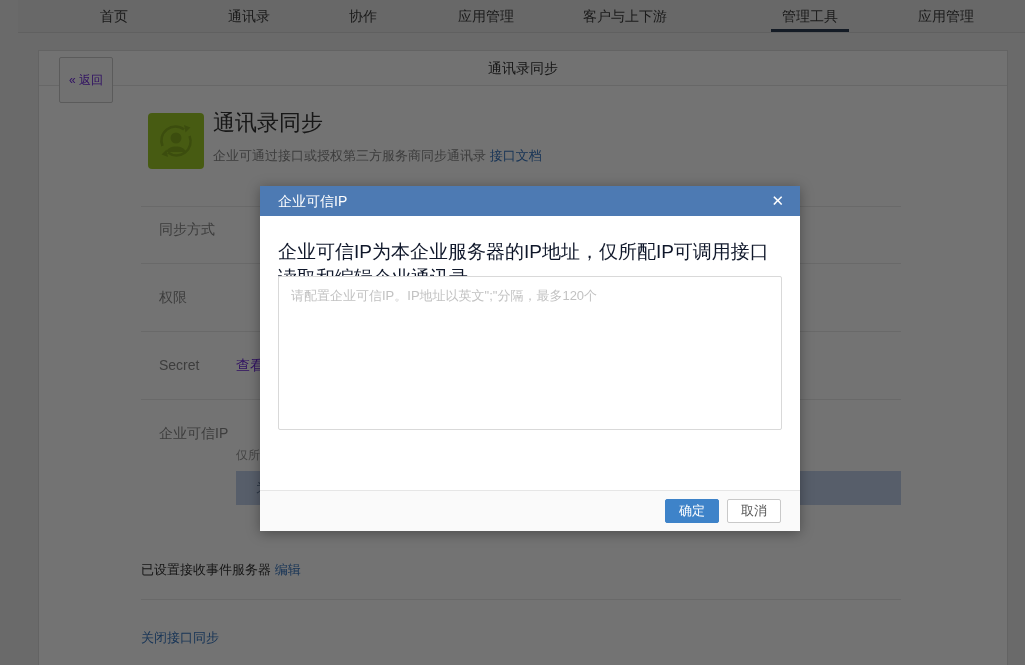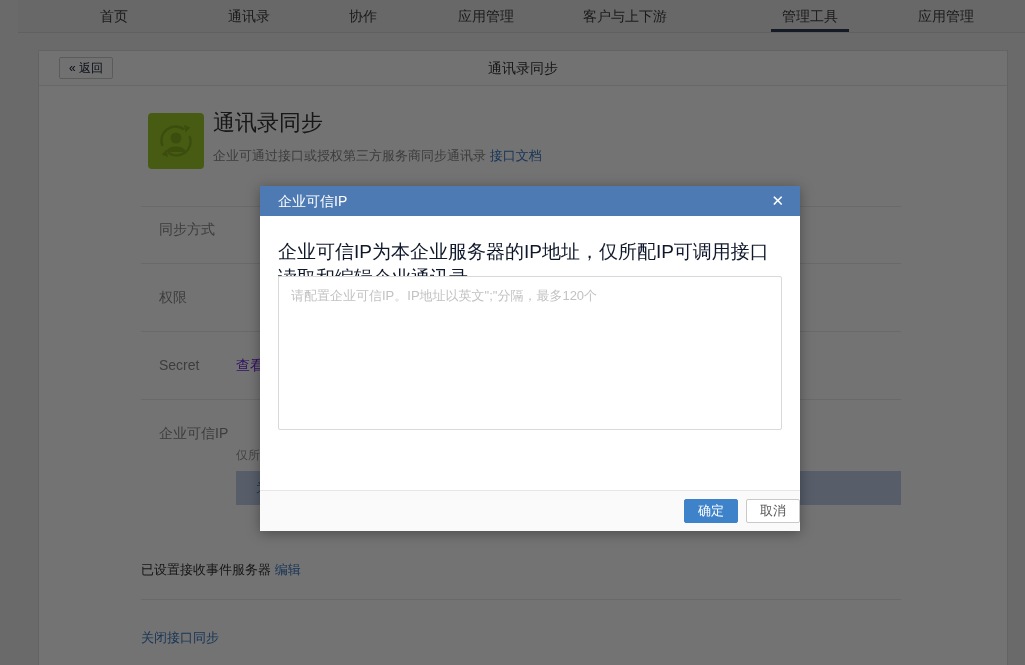--- a/index.html
+++ b/index.html
@@ -11,21 +11,21 @@
   #stage{position:relative;width:1025px;height:665px;overflow:hidden;}
 
   
   #page{position:absolute;inset:0;background:#ececec;}
   .topnav{position:absolute;left:0;top:0;width:1025px;height:32px;background:#e7e7e7;border-bottom:1px solid #d6d6d6;margin-left:18px;}
   .nav-item{position:absolute;top:0;height:32px;line-height:32px;transform:translateX(-50%);font-size:14px;color:#3c3c3c;cursor:pointer;white-space:nowrap;}
   .nav-underline{position:absolute;left:753px;top:29px;width:78px;height:3px;background:#2d3c52;}
 
   .card{position:absolute;left:38px;top:50px;width:970px;height:615px;background:#ffffff;border:1px solid #dcdcdc;border-bottom:none;box-sizing:border-box;}
   .card-toolbar{position:absolute;left:0;top:0;width:100%;height:34px;background:#fcfcfc;border-bottom:1px solid #e4e4e4;}
-  .back-btn{position:absolute;left:20px;top:6px;height:20px;line-height:20px;padding:0 9px;border:1px solid #c9c9c9;border-radius:2px;background:#fbfbfb;font-size:12px;color:#0f172a;cursor:pointer;}
+  .back-btn{position:absolute;left:20px;top:6px;height:20px;line-height:20px;padding:12px 9px;border:1px solid #c9c9c9;border-radius:2px;background:#fbfbfb;font-size:12px;color:#6d28d9;cursor:pointer;}
   .toolbar-title{position:absolute;left:0;top:0;width:100%;height:34px;line-height:34px;text-align:center;font-size:14px;color:#333;}
 
   .app-icon{position:absolute;left:109px;top:62px;width:56px;height:56px;border-radius:4px;background:#9ecb29;}
   .app-title{position:absolute;left:174px;top:57px;font-size:22px;color:#333;}
   .app-subtitle{position:absolute;left:174px;top:96px;font-size:13px;color:#888;}
   a.link{color:#3977c0;text-decoration:none;cursor:pointer;}
 
   .hline{position:absolute;left:102px;width:760px;height:0;border-top:1px solid #e8e8e8;}
   .row-label{position:absolute;left:120px;font-size:14px;color:#888;}
   .row-value{position:absolute;left:197px;font-size:14px;color:#333;font-weight:bold;white-space:nowrap;margin-left:40px;}
@@ -40,21 +40,21 @@
   #overlay{position:absolute;inset:0;background:rgba(0,0,0,0.55);z-index:10;}
 
   
   #dialog{position:absolute;left:260px;top:186px;width:540px;height:345px;background:#fff;z-index:20;box-shadow:0 2px 12px rgba(0,0,0,0.35);}
   .dlg-header{position:absolute;left:0;top:0;width:100%;height:30px;background:#4d7ab3;}
   .dlg-title{position:absolute;left:18px;top:0;height:30px;line-height:30px;font-size:14px;color:#ffffff;}
   .dlg-close{position:absolute;right:12px;top:0;height:30px;line-height:30px;font-size:15px;color:#ffffff;cursor:pointer;padding:0 4px;}
   .dlg-desc{position:absolute;left:18px;top:53px;width:504px;font-size:19px;color:#0f172a;}
   .dlg-textarea{position:absolute;left:18px;top:90px;width:504px;height:154px;box-sizing:border-box;border:1px solid #d9d9d9;border-radius:2px;resize:none;padding:10px 12px;font-family:"Liberation Sans","DejaVu Sans",sans-serif;font-size:13px;color:#333;outline:none;}
   .dlg-textarea::placeholder{color:#c2c2c2;}
-  .dlg-footer{position:absolute;left:0;bottom:0;width:100%;height:41px;background:#fafafa;border-top:1px solid #e6e6e6;box-sizing:border-box;display:flex;align-items:center;justify-content:flex-end;gap:8px;}
+  .dlg-footer{position:absolute;left:0;bottom:0;width:100%;height:41px;background:#fafafa;border-top:1px solid #e6e6e6;box-sizing:border-box;display:flex;align-items:center;justify-content:flex-end;gap:8px;padding-right:19px;}
   .btn{height:24px;line-height:22px;font-size:13px;border-radius:2px;padding:0 13px;cursor:pointer;box-sizing:border-box;}
   .btn-primary{background:#3e83c9;border:1px solid #3e83c9;color:#fff;}
   .btn-default{background:#fff;border:1px solid #c9c9c9;color:#555;}
 </style>
 </head>
 <body>
 
 <div id="stage">
 
   <div id="page">

